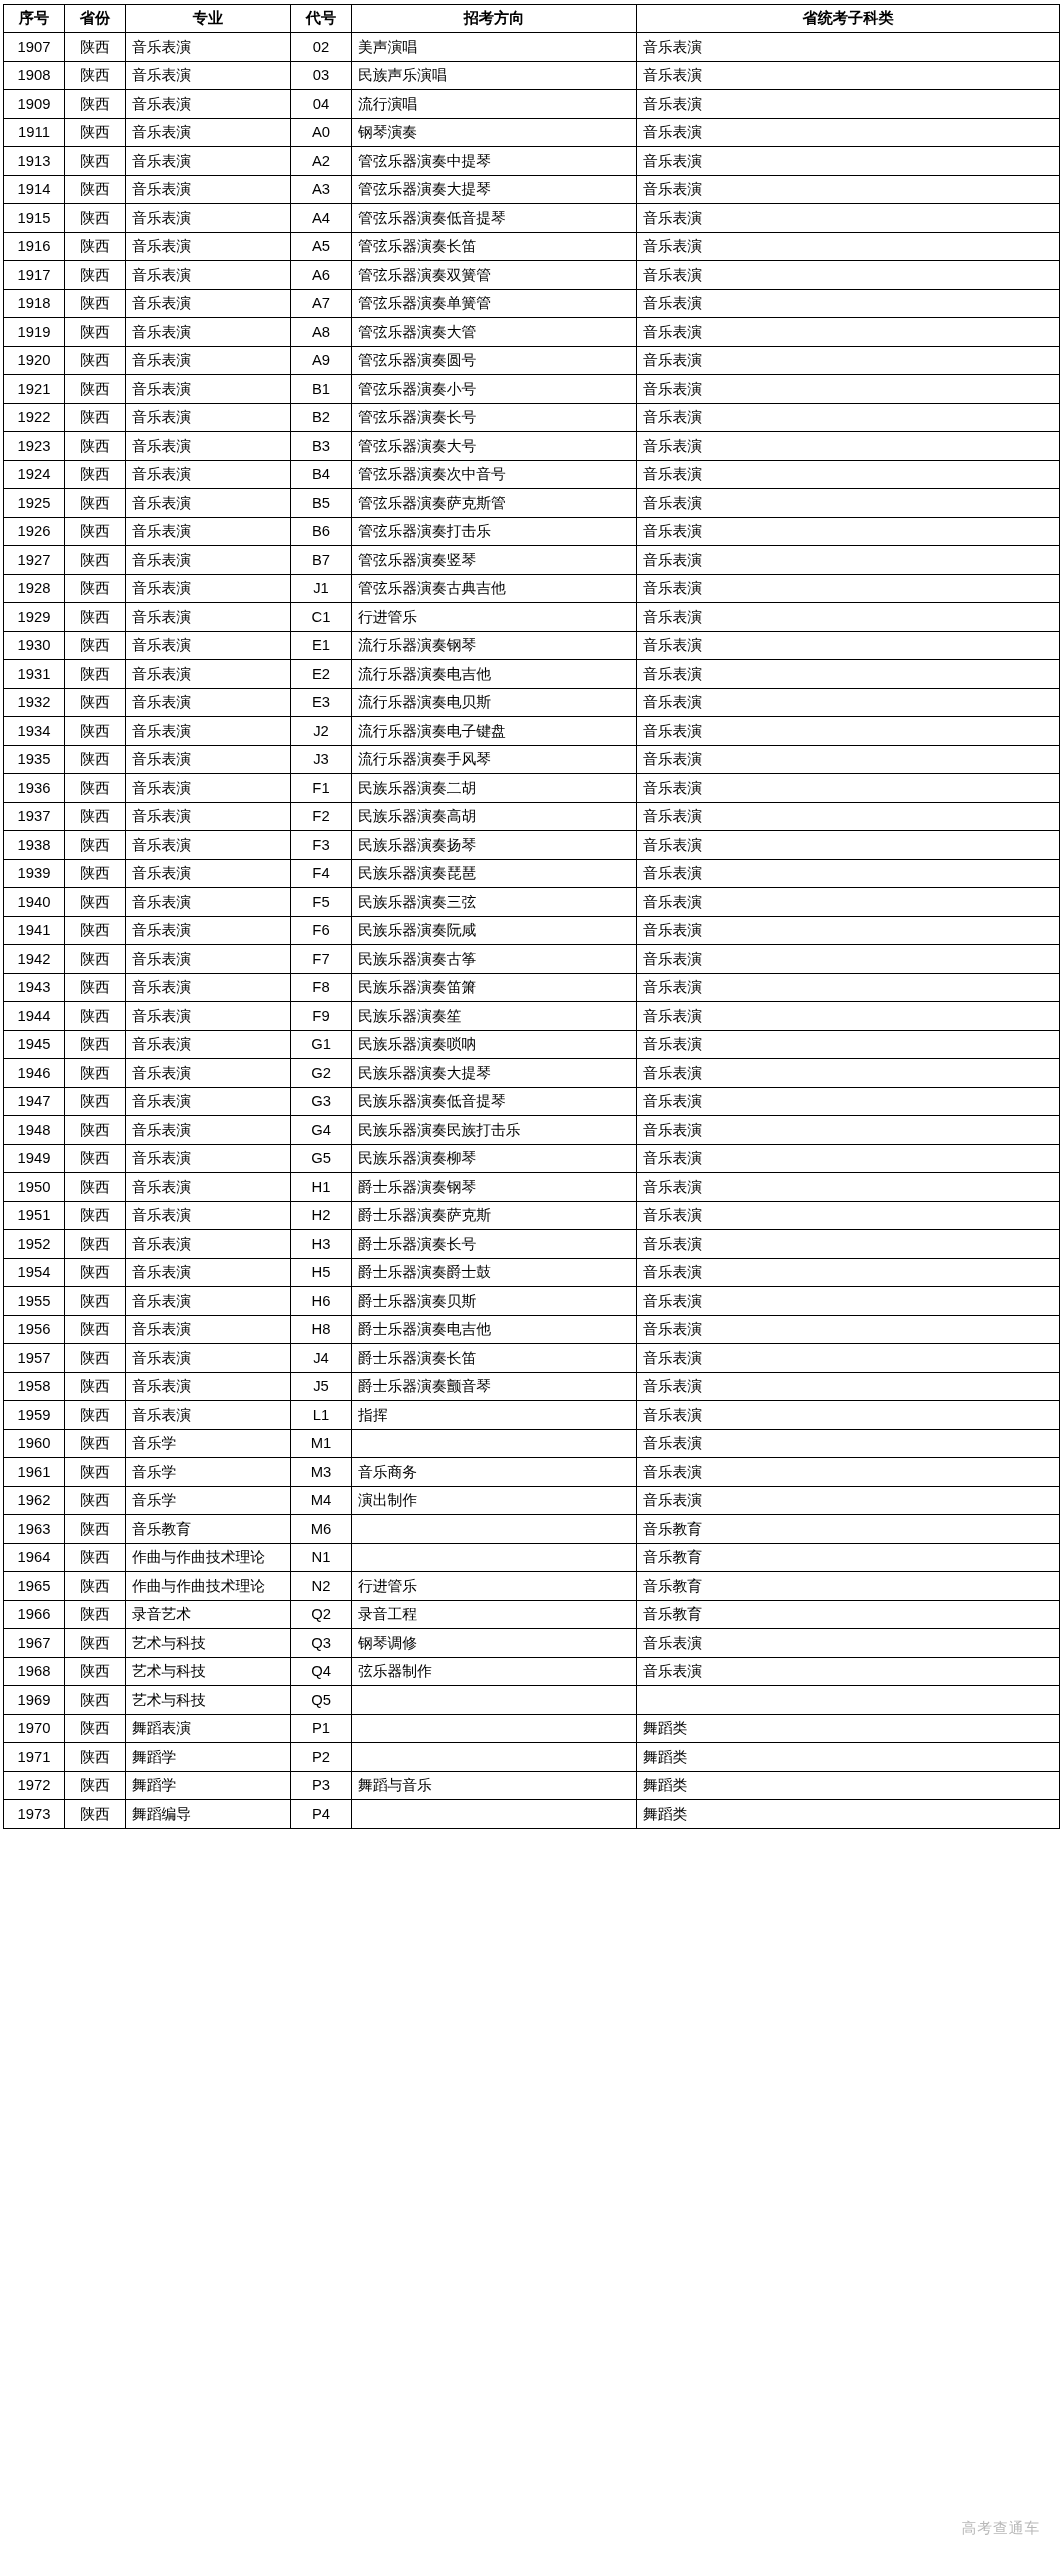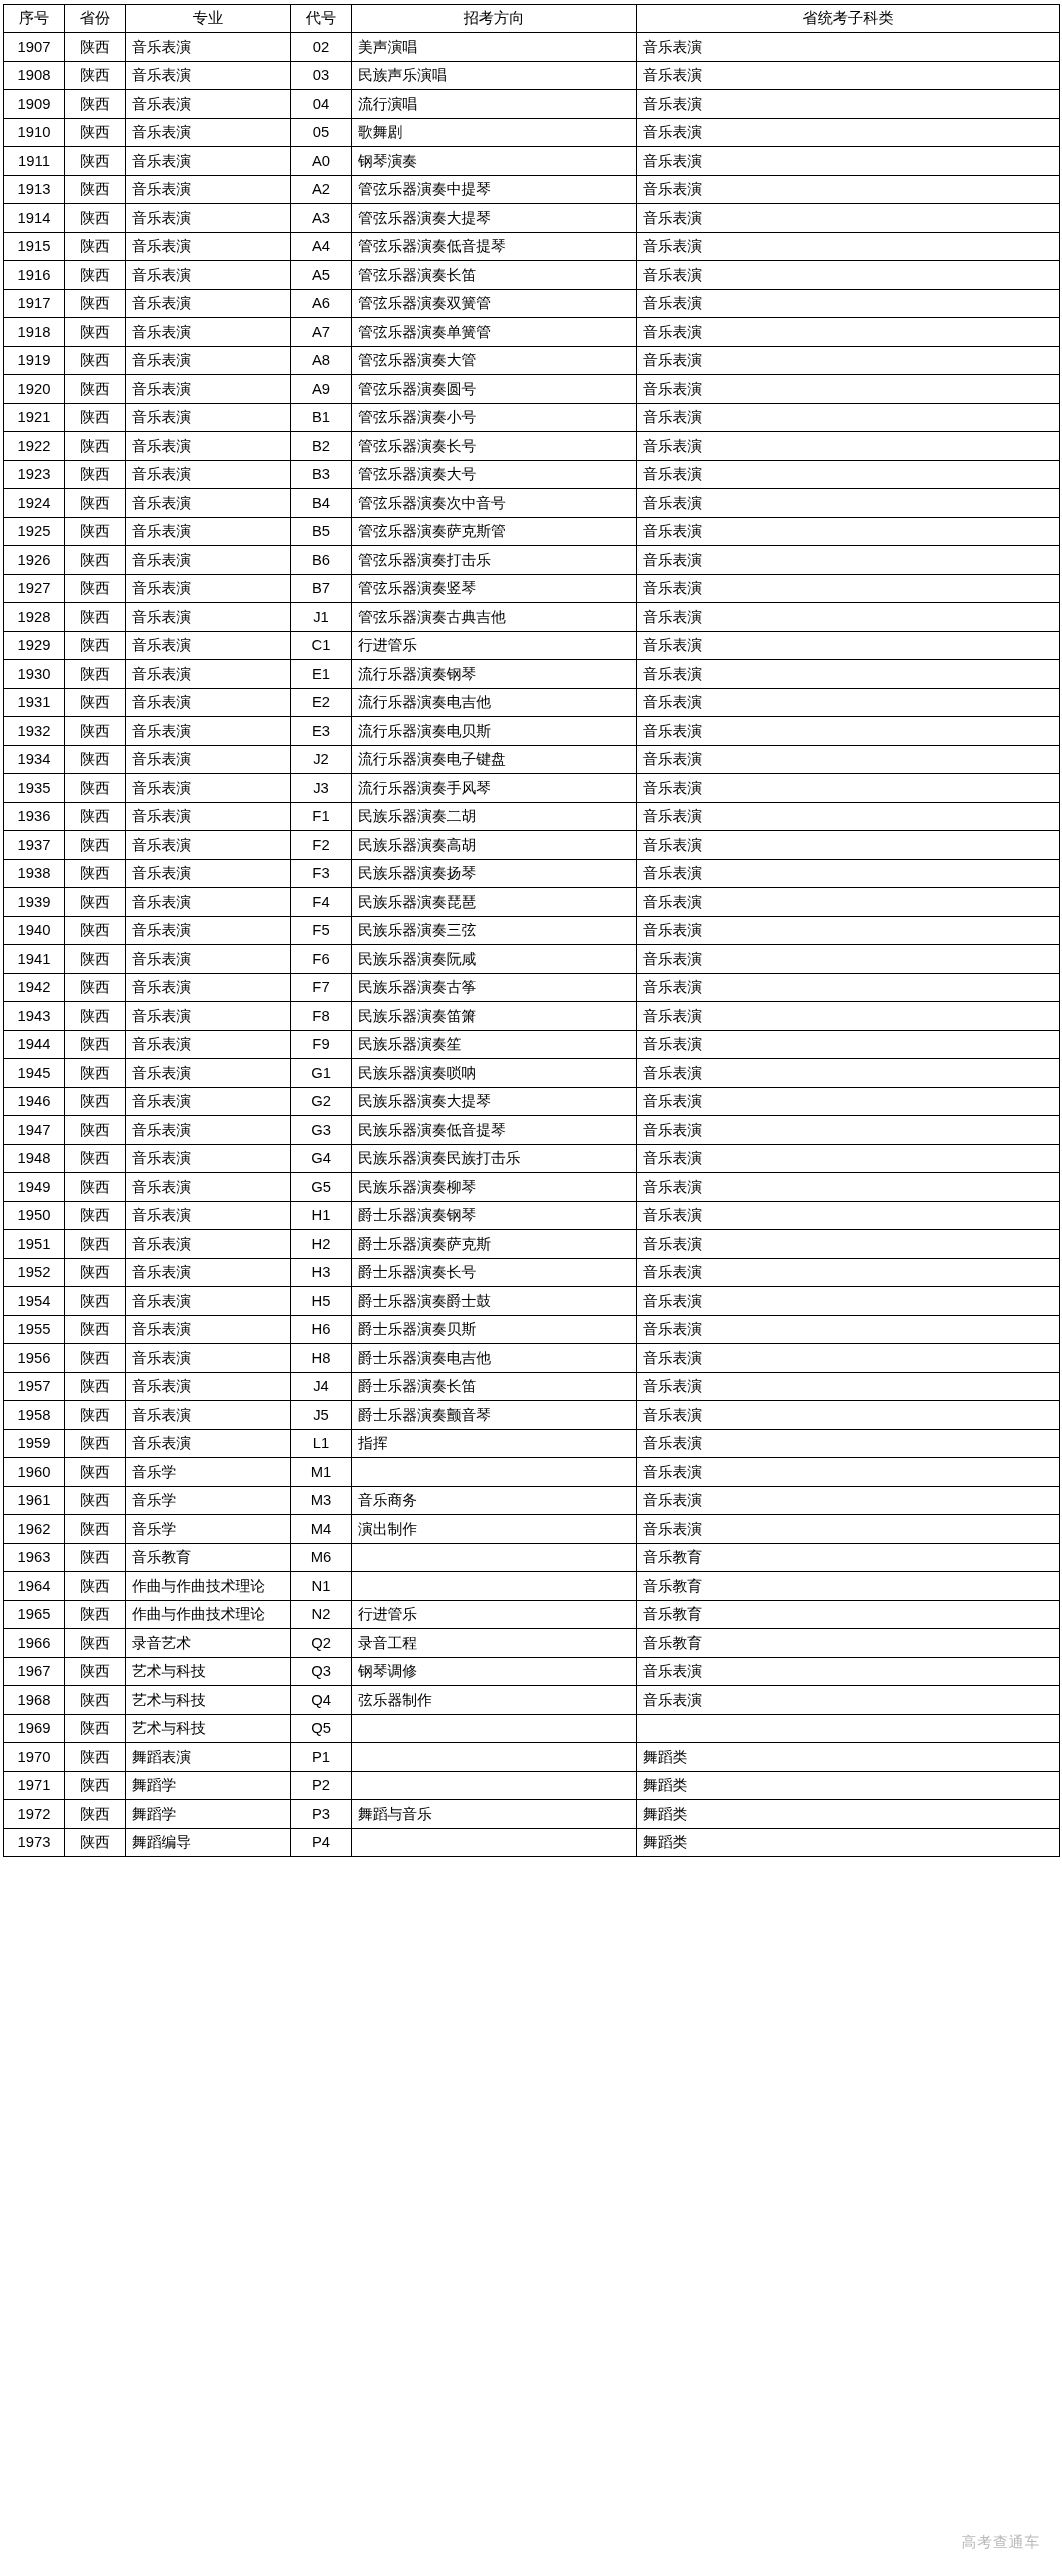--- a/index.html
+++ b/index.html
@@ -36,38 +36,38 @@
     border: 1px solid #000000;
     height: 28.5px;
     line-height: 26.6px;
     font-size: 14.8px;
     padding: 0 5.9px;
     box-sizing: border-box;
     overflow: hidden;
     white-space: nowrap;
   }
   table.major-table thead th {
-    font-weight: normal;
+    font-weight: bold;
     text-align: center;
     font-size: 15.2px;
   }
   td.seq, td.prov, td.code {
     text-align: center;
   }
   td.major, td.dir, td.subj {
     text-align: left;
   }
   td.major { padding-left: 9.8px; }
   td.dir   { padding-left: 7.9px; }
   td.subj  { padding-left: 7.9px; }
 
   .watermark {
     position: absolute;
     right: 21.6px;
-    bottom: 24px;
+    bottom: 38px;
     font-size: 14.8px;
     color: #b9b9b9;
     letter-spacing: 1px;
     user-select: none;
   }
 </style>
 </head>
 <body>
 
 <div class="sheet">
@@ -110,28 +110,20 @@
         </tr>
         <tr>
           <td class="seq">1909</td>
           <td class="prov">陕西</td>
           <td class="major">音乐表演</td>
           <td class="code">04</td>
           <td class="dir">流行演唱</td>
           <td class="subj">音乐表演</td>
         </tr>
         <tr>
-          <td class="seq">1910</td>
-          <td class="prov">陕西</td>
-          <td class="major">音乐表演</td>
-          <td class="code">05</td>
-          <td class="dir">歌舞剧</td>
-          <td class="subj">音乐表演</td>
-        </tr>
-        <tr>
           <td class="seq">1911</td>
           <td class="prov">陕西</td>
           <td class="major">音乐表演</td>
           <td class="code">A0</td>
           <td class="dir">钢琴演奏</td>
           <td class="subj">音乐表演</td>
         </tr>
         <tr>
           <td class="seq">1913</td>
           <td class="prov">陕西</td>

